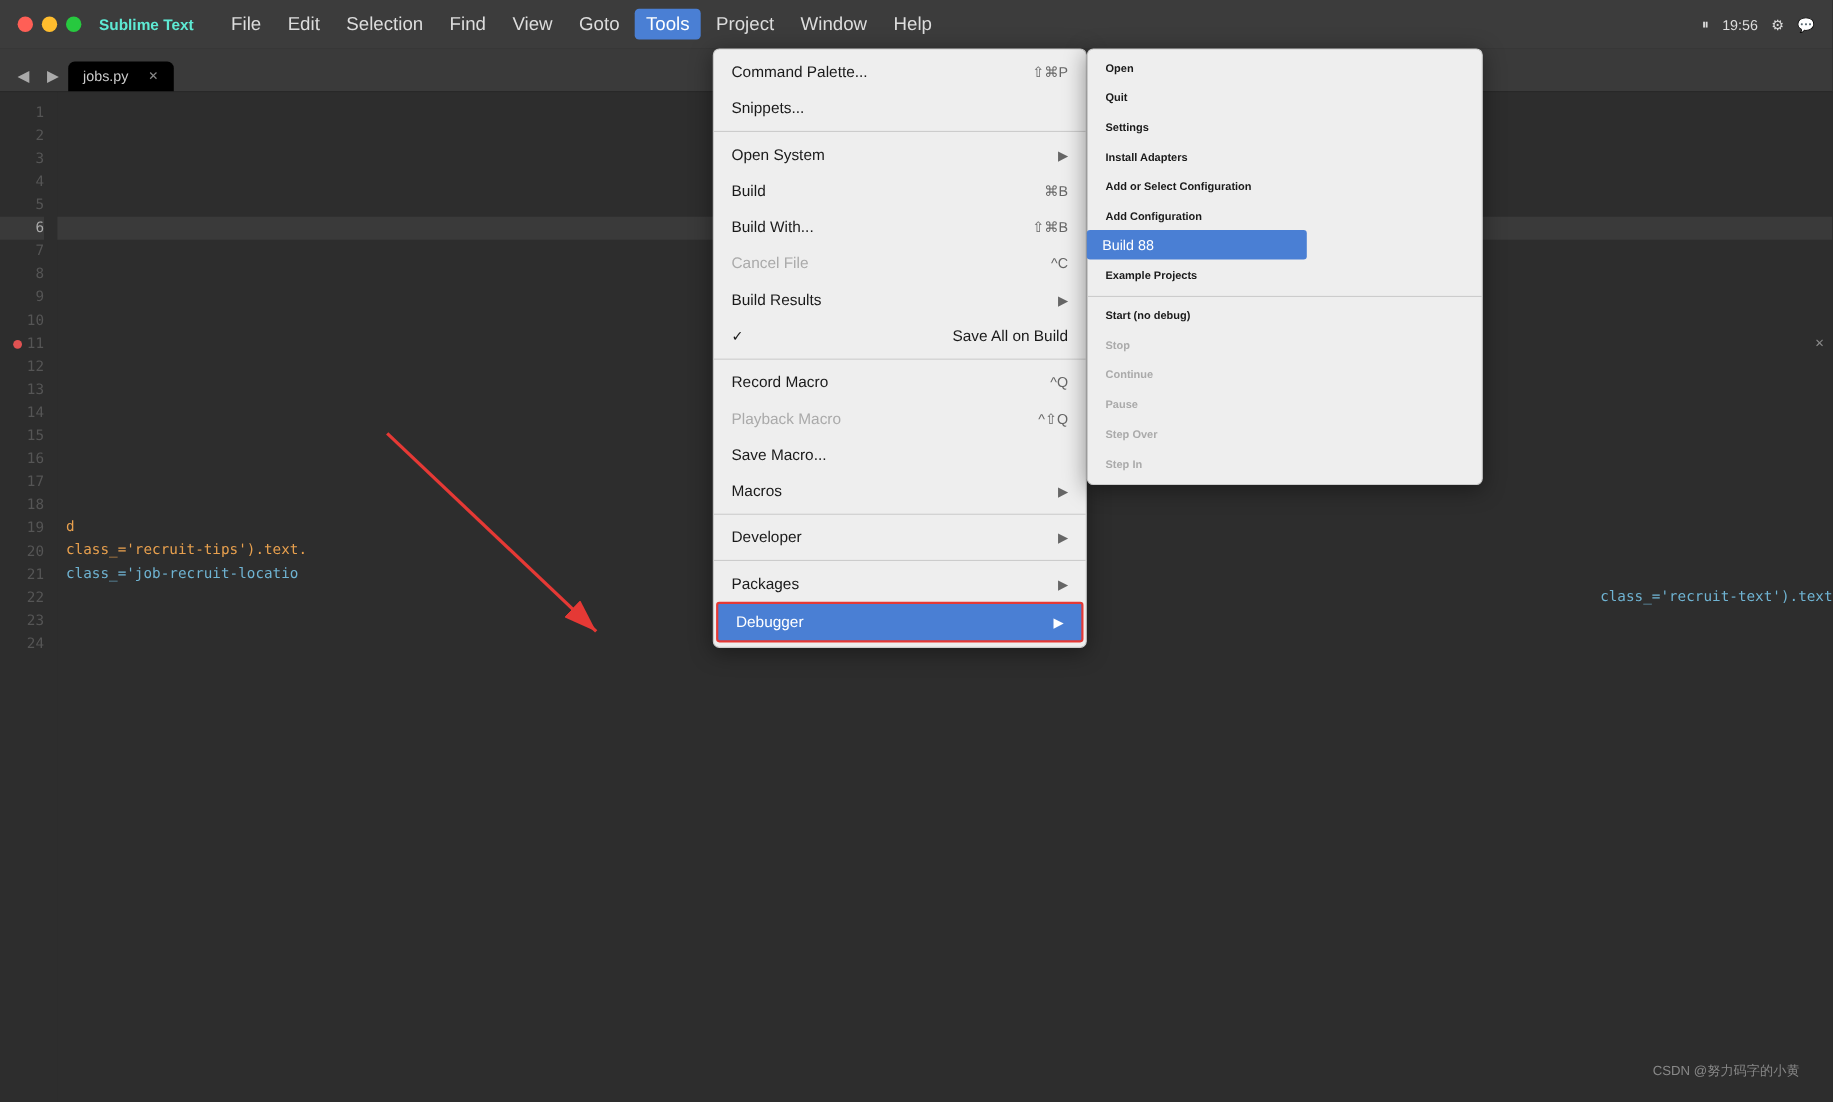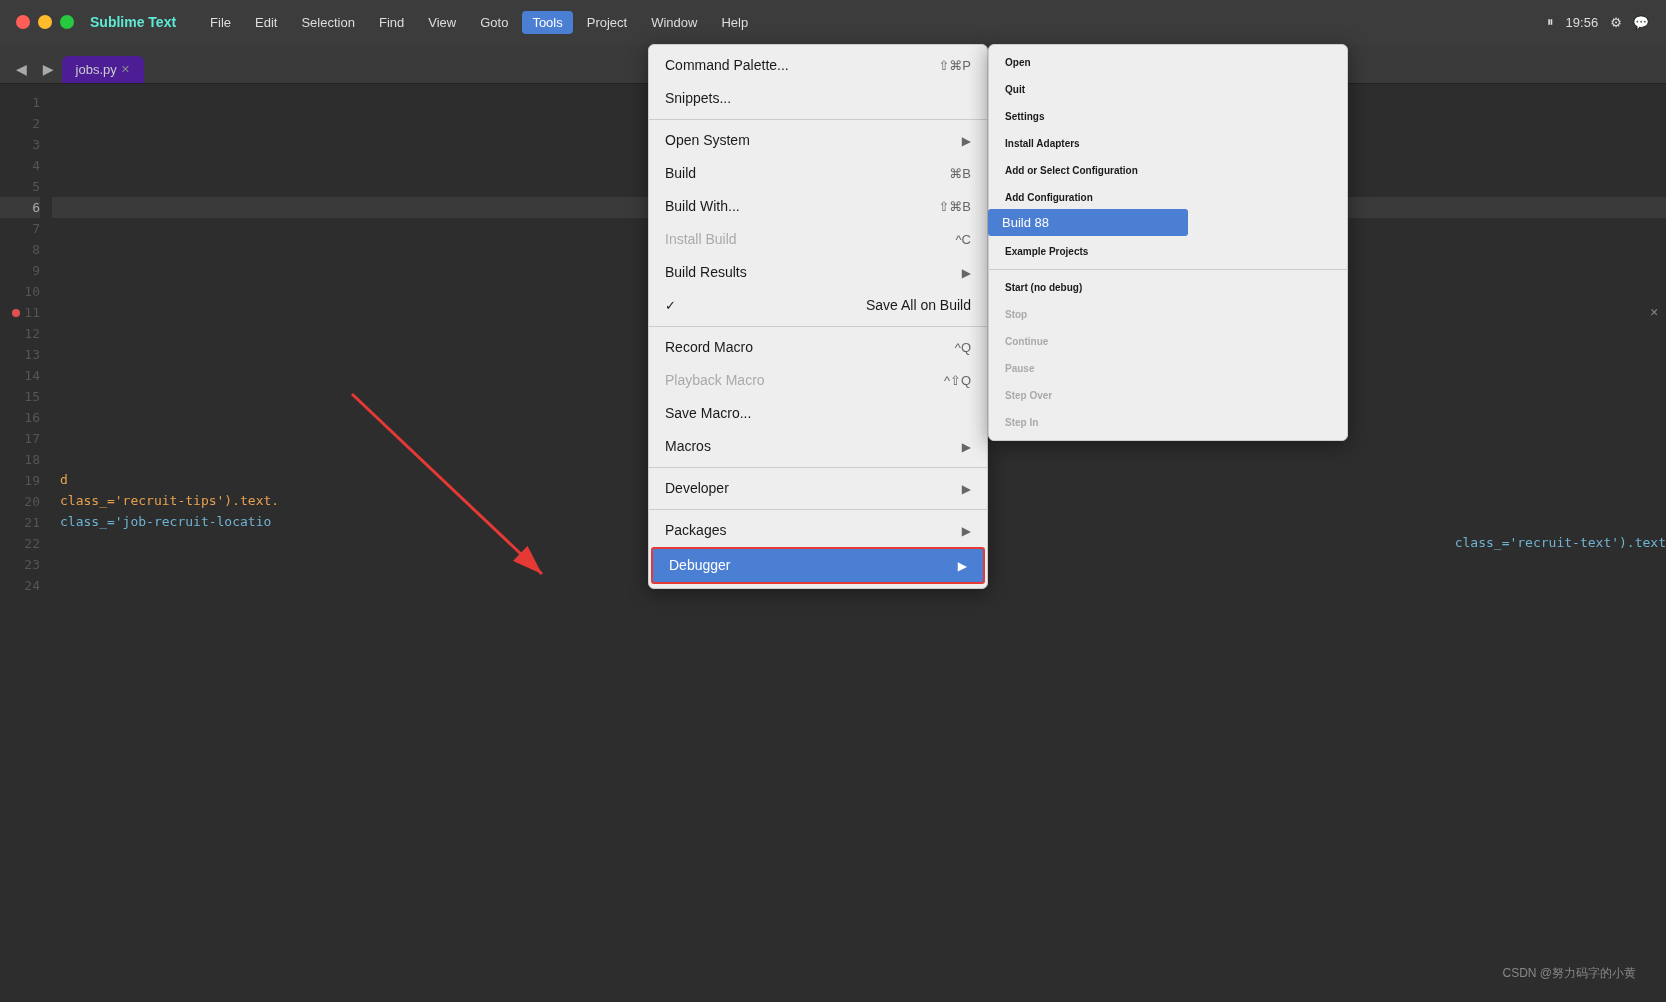--- a/index.html
+++ b/index.html
@@ -29,21 +29,21 @@
       color: #5eead4;
       margin-right: 24px;
     }
     .title-bar-menu {
       display: flex;
       align-items: center;
       gap: 4px;
       flex: 1;
     }
     .title-bar-menu-item {
-      font-size: 13px;
+      font-size: 17px;
       color: #dddddd;
       padding: 4px 10px;
       border-radius: 4px;
       cursor: pointer;
       text-align: right;
     }
     .title-bar-menu-item.active {
       background: #4a7fd4;
       color: white;
     }
@@ -80,22 +80,22 @@
     }
     .tab-nav-btn {
       color: #aaa;
       font-size: 14px;
       padding: 6px 8px;
       cursor: pointer;
     }
     .tab {
       display: flex;
       align-items: center;
-      gap: 4px;
-      background: #4c1d95;
+      gap: 18px;
+      background: #000000;
       color: #cccccc;
       font-size: 13px;
       padding: 6px 14px;
       border-radius: 6px 6px 0 0;
       margin-right: 2px;
       cursor: pointer;
     }
     .tab .close-btn {
       color: #888;
       font-size: 11px;
@@ -358,21 +358,21 @@
     </div>
     <div class="menu-item">
       <span>Build</span>
       <span class="shortcut">⌘B</span>
     </div>
     <div class="menu-item">
       <span>Build With...</span>
       <span class="shortcut">⇧⌘B</span>
     </div>
     <div class="menu-item disabled">
-      <span>Install Build</span>
+      <span>Cancel File</span>
       <span class="shortcut">^C</span>
     </div>
     <div class="menu-item">
       <span>Build Results</span>
       <span class="arrow">▶</span>
     </div>
     <div class="menu-item">
       <span class="checkmark">✓</span>
       <span>Save All on Build</span>
     </div>

